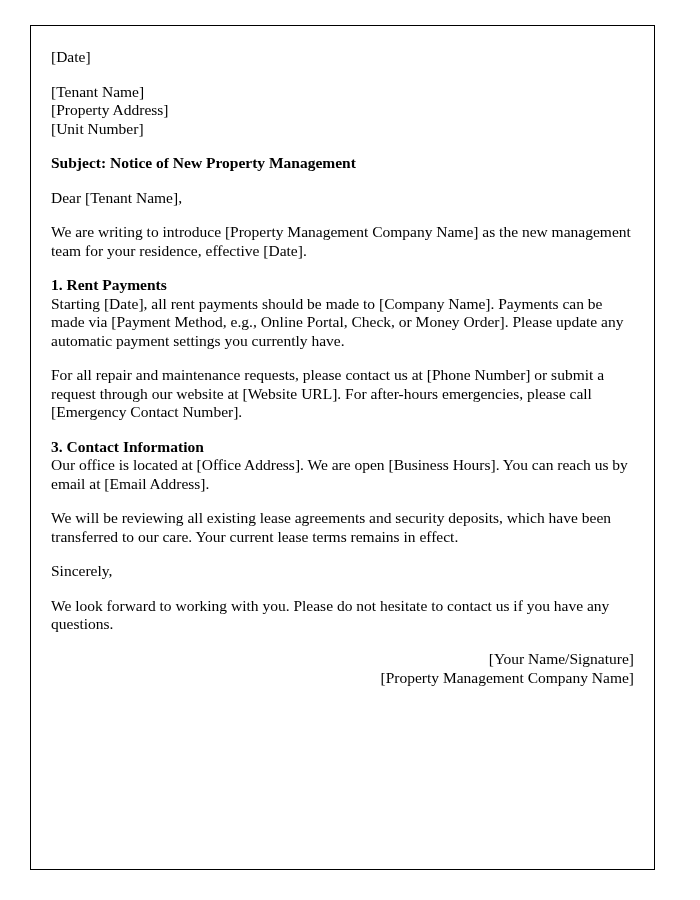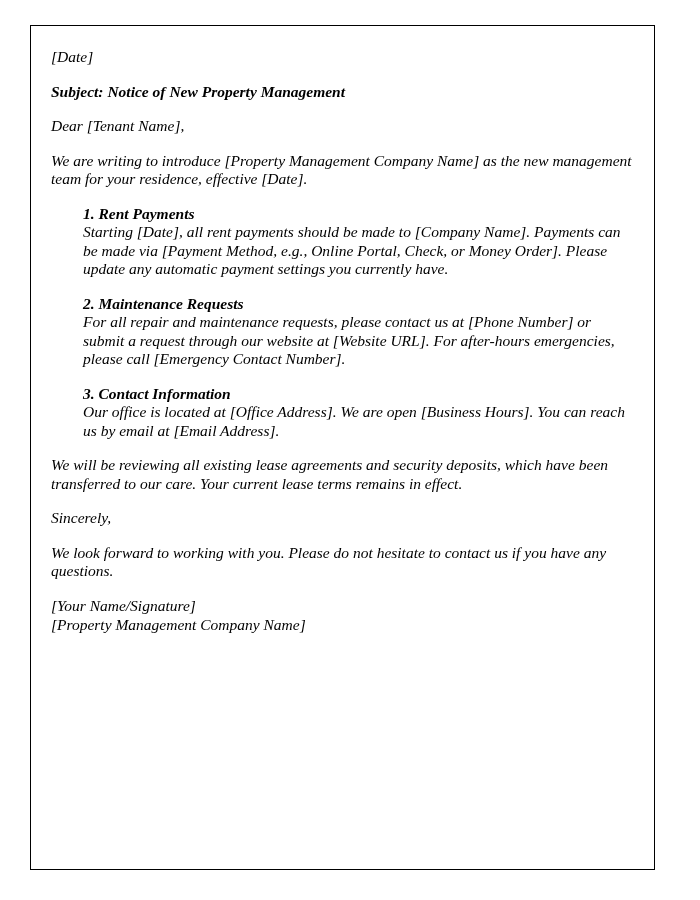--- a/index.html
+++ b/index.html
@@ -14,50 +14,53 @@
   .page {
     position: absolute;
     left: 30px;
     top: 25px;
     width: 625px;
     height: 845px;
     border: 1px solid #000000;
     padding: 22px 20px;
     font-size: 15.5px;
     line-height: 18.5px;
-    font-style: italic;
   }
   .para { margin-bottom: 16px; }
   .line { display: block; }
   .bold { font-weight: bold; }
-  .section { margin-bottom: 16px; margin-left: 32px; }
-  .sig-block .line { margin-bottom: 0.5px; }
+  .section { margin-bottom: 16px; }
+  .sig-block .line { margin-bottom: 0.5px; text-align: right; }
 </style>
 </head>
 <body>
 
 <div class="page">
 
   <p class="para">[Date]</p>
 
+  <div class="para">
+    <span class="line">[Tenant Name]</span>
+    <span class="line">[Property Address]</span>
+    <span class="line">[Unit Number]</span>
+  </div>
 
   <p class="para bold">Subject: Notice of New Property Management</p>
 
   <p class="para">Dear [Tenant Name],</p>
 
   <p class="para">We are writing to introduce [Property Management Company Name] as the new management team for your residence, effective [Date].</p>
 
 
   <div class="section">
     <span class="line bold">1. Rent Payments</span>
     <span class="line">Starting [Date], all rent payments should be made to [Company Name]. Payments can be made via [Payment Method, e.g., Online Portal, Check, or Money Order]. Please update any automatic payment settings you currently have.</span>
   </div>
 
   <div class="section">
-    <span class="line bold">2. Maintenance Requests</span>
     <span class="line">For all repair and maintenance requests, please contact us at [Phone Number] or submit a request through our website at [Website URL]. For after-hours emergencies, please call [Emergency Contact Number].</span>
   </div>
 
   <div class="section">
     <span class="line bold">3. Contact Information</span>
     <span class="line">Our office is located at [Office Address]. We are open [Business Hours]. You can reach us by email at [Email Address].</span>
   </div>
 
   <p class="para">We will be reviewing all existing lease agreements and security deposits, which have been transferred to our care. Your current lease terms remains in effect.</p>
 

